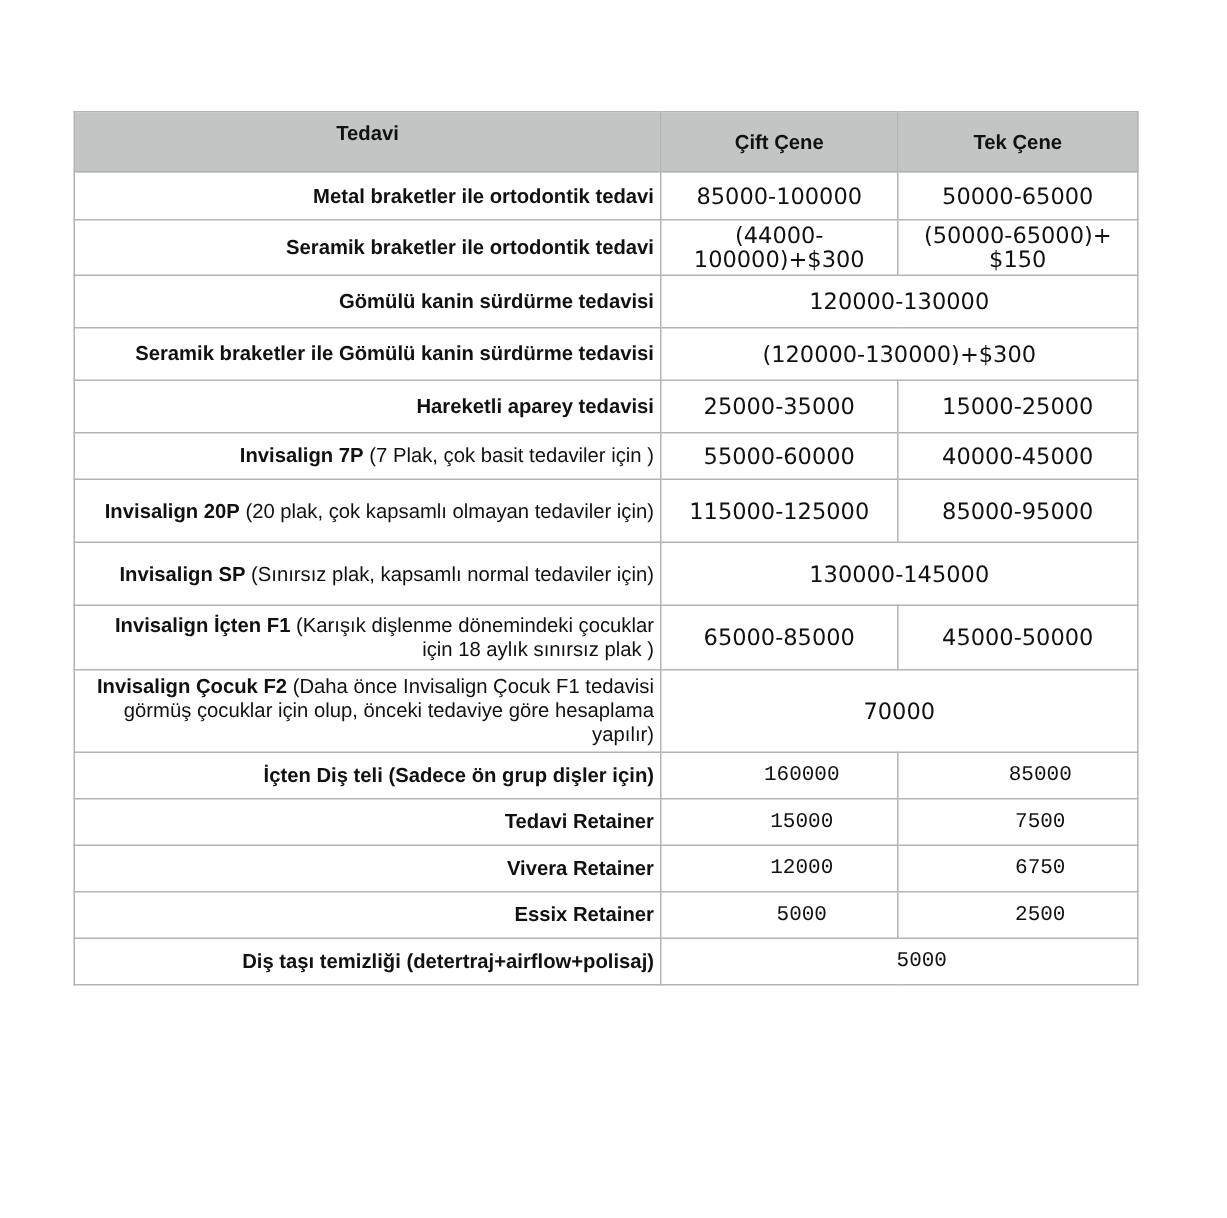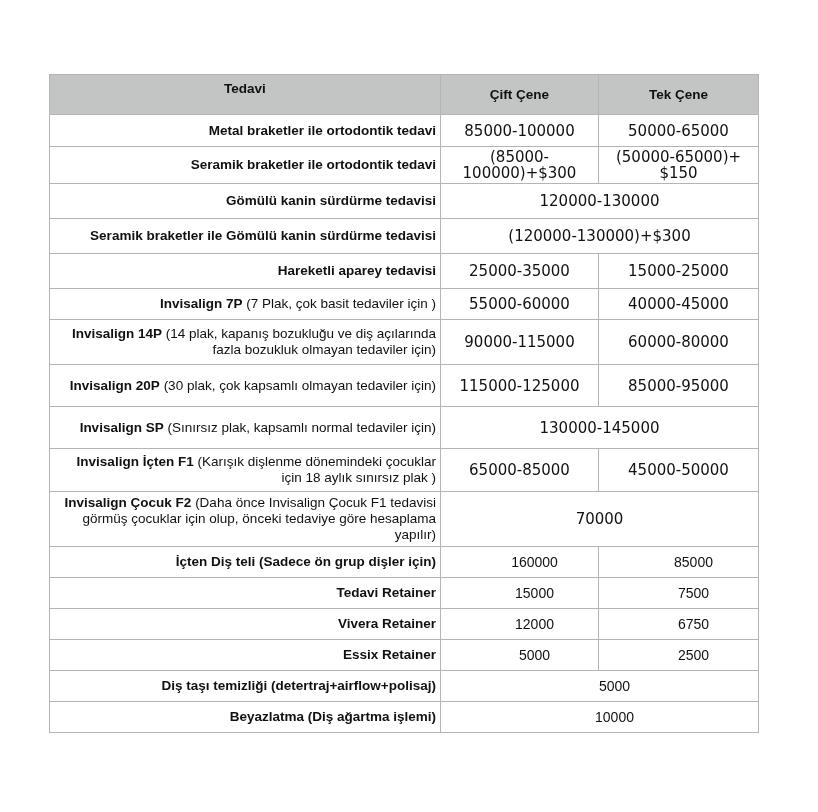--- a/index.html
+++ b/index.html
@@ -17,21 +17,21 @@
   }
   table.price th {
     background: #c2c5c4;
     font-weight: bold;
     height: 33px;
   }
   table.price th.first { vertical-align: top; padding-top: 6px; }
   table.price td.name { text-align: right; vertical-align: middle; }
   table.price td.name .b { font-weight: bold; }
   table.price td.val { text-align: center; vertical-align: middle; font-family: "DejaVu Sans", sans-serif; font-size: 15px; }
-  table.price td.val.h { font-family: Liberation Sans, sans-serif; font-size: 14px; padding-left: 34px; }
+  table.price td.val.h { font-family: Liberation Mono, monospace; font-size: 14px; padding-left: 34px; }
 </style>
 </head>
 <body>
 
 <table class="price">
   <colgroup>
     <col style="width:391px">
     <col style="width:158px">
     <col style="width:160px">
   </colgroup>
@@ -43,48 +43,43 @@
     </tr>
   </thead>
   <tbody>
     <tr style="height:32px">
       <td class="name"><span class="b">Metal braketler ile ortodontik tedavi</span><span></span></td>
       <td class="val">85000-100000</td>
       <td class="val">50000-65000</td>
     </tr>
     <tr style="height:37px">
       <td class="name"><span class="b">Seramik braketler ile ortodontik tedavi</span><span></span></td>
-      <td class="val">(85000-100000)+$300</td>
+      <td class="val">(44000-100000)+$300</td>
       <td class="val">(50000-65000)+ $150</td>
     </tr>
     <tr style="height:35px">
       <td class="name"><span class="b">Gömülü kanin sürdürme tedavisi</span><span></span></td>
       <td class="val" colspan="2">120000-130000</td>
     </tr>
     <tr style="height:35px">
       <td class="name"><span class="b">Seramik braketler ile Gömülü kanin sürdürme tedavisi</span><span></span></td>
       <td class="val" colspan="2">(120000-130000)+$300</td>
     </tr>
     <tr style="height:35px">
       <td class="name"><span class="b">Hareketli aparey tedavisi</span><span></span></td>
       <td class="val">25000-35000</td>
       <td class="val">15000-25000</td>
     </tr>
     <tr style="height:31px">
       <td class="name"><span class="b">Invisalign 7P</span><span> (7 Plak, çok basit tedaviler için )</span></td>
       <td class="val">55000-60000</td>
       <td class="val">40000-45000</td>
     </tr>
-    <tr style="height:45px">
-      <td class="name"><span class="b">Invisalign 14P</span><span> (14 plak, kapanış bozukluğu ve diş açılarında fazla bozukluk olmayan tedaviler için)</span></td>
-      <td class="val">90000-115000</td>
-      <td class="val">60000-80000</td>
-    </tr>
     <tr style="height:42px">
-      <td class="name"><span class="b">Invisalign 20P</span><span> (30 plak, çok kapsamlı olmayan tedaviler için)</span></td>
+      <td class="name"><span class="b">Invisalign 20P</span><span> (20 plak, çok kapsamlı olmayan tedaviler için)</span></td>
       <td class="val">115000-125000</td>
       <td class="val">85000-95000</td>
     </tr>
     <tr style="height:42px">
       <td class="name"><span class="b">Invisalign  SP</span><span> (Sınırsız plak, kapsamlı normal tedaviler için)</span></td>
       <td class="val" colspan="2">130000-145000</td>
     </tr>
     <tr style="height:43px">
       <td class="name"><span class="b">Invisalign İçten F1</span><span> (Karışık dişlenme dönemindeki çocuklar için 18 aylık sınırsız plak )</span></td>
       <td class="val">65000-85000</td>
@@ -111,18 +106,14 @@
     </tr>
     <tr style="height:31px">
       <td class="name"><span class="b">Essix Retainer</span><span></span></td>
       <td class="val h">5000</td>
       <td class="val h">2500</td>
     </tr>
     <tr style="height:31px">
       <td class="name"><span class="b">Diş taşı temizliği (detertraj+airflow+polisaj)</span><span></span></td>
       <td class="val h" colspan="2">5000</td>
     </tr>
-    <tr style="height:31px">
-      <td class="name"><span class="b">Beyazlatma (Diş ağartma işlemi)</span><span></span></td>
-      <td class="val h" colspan="2">10000</td>
-    </tr>
   </tbody>
 </table>
 
 </body></html>

